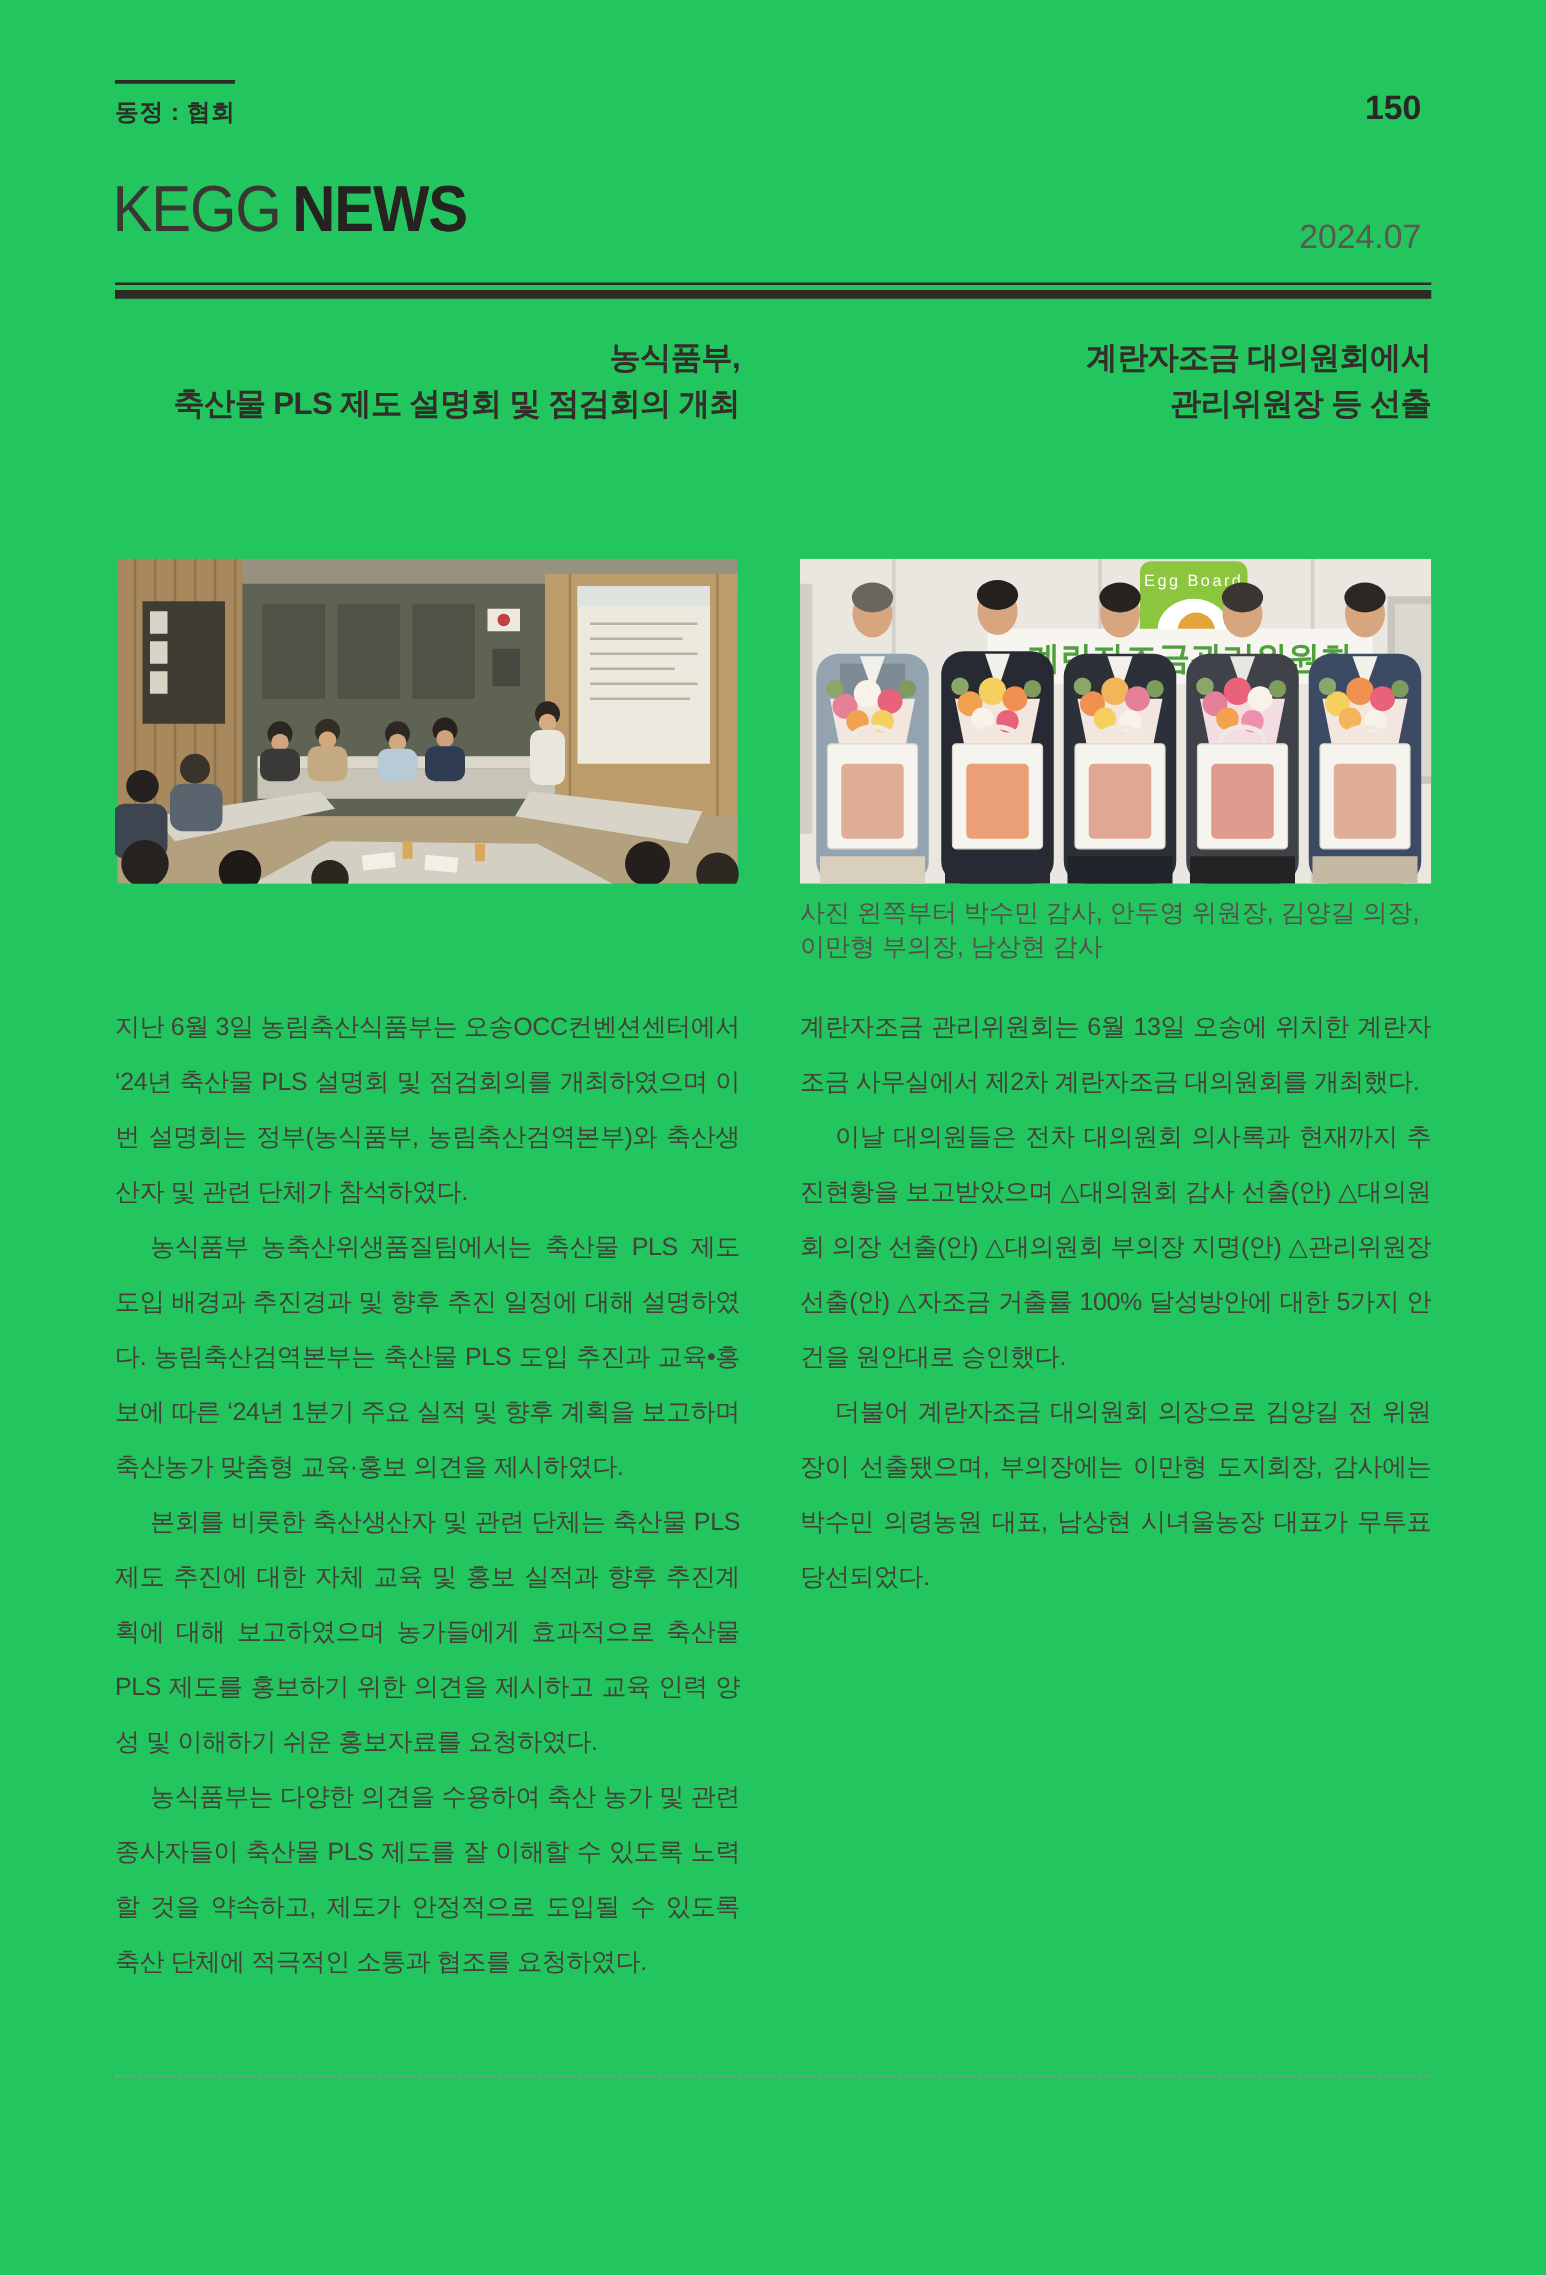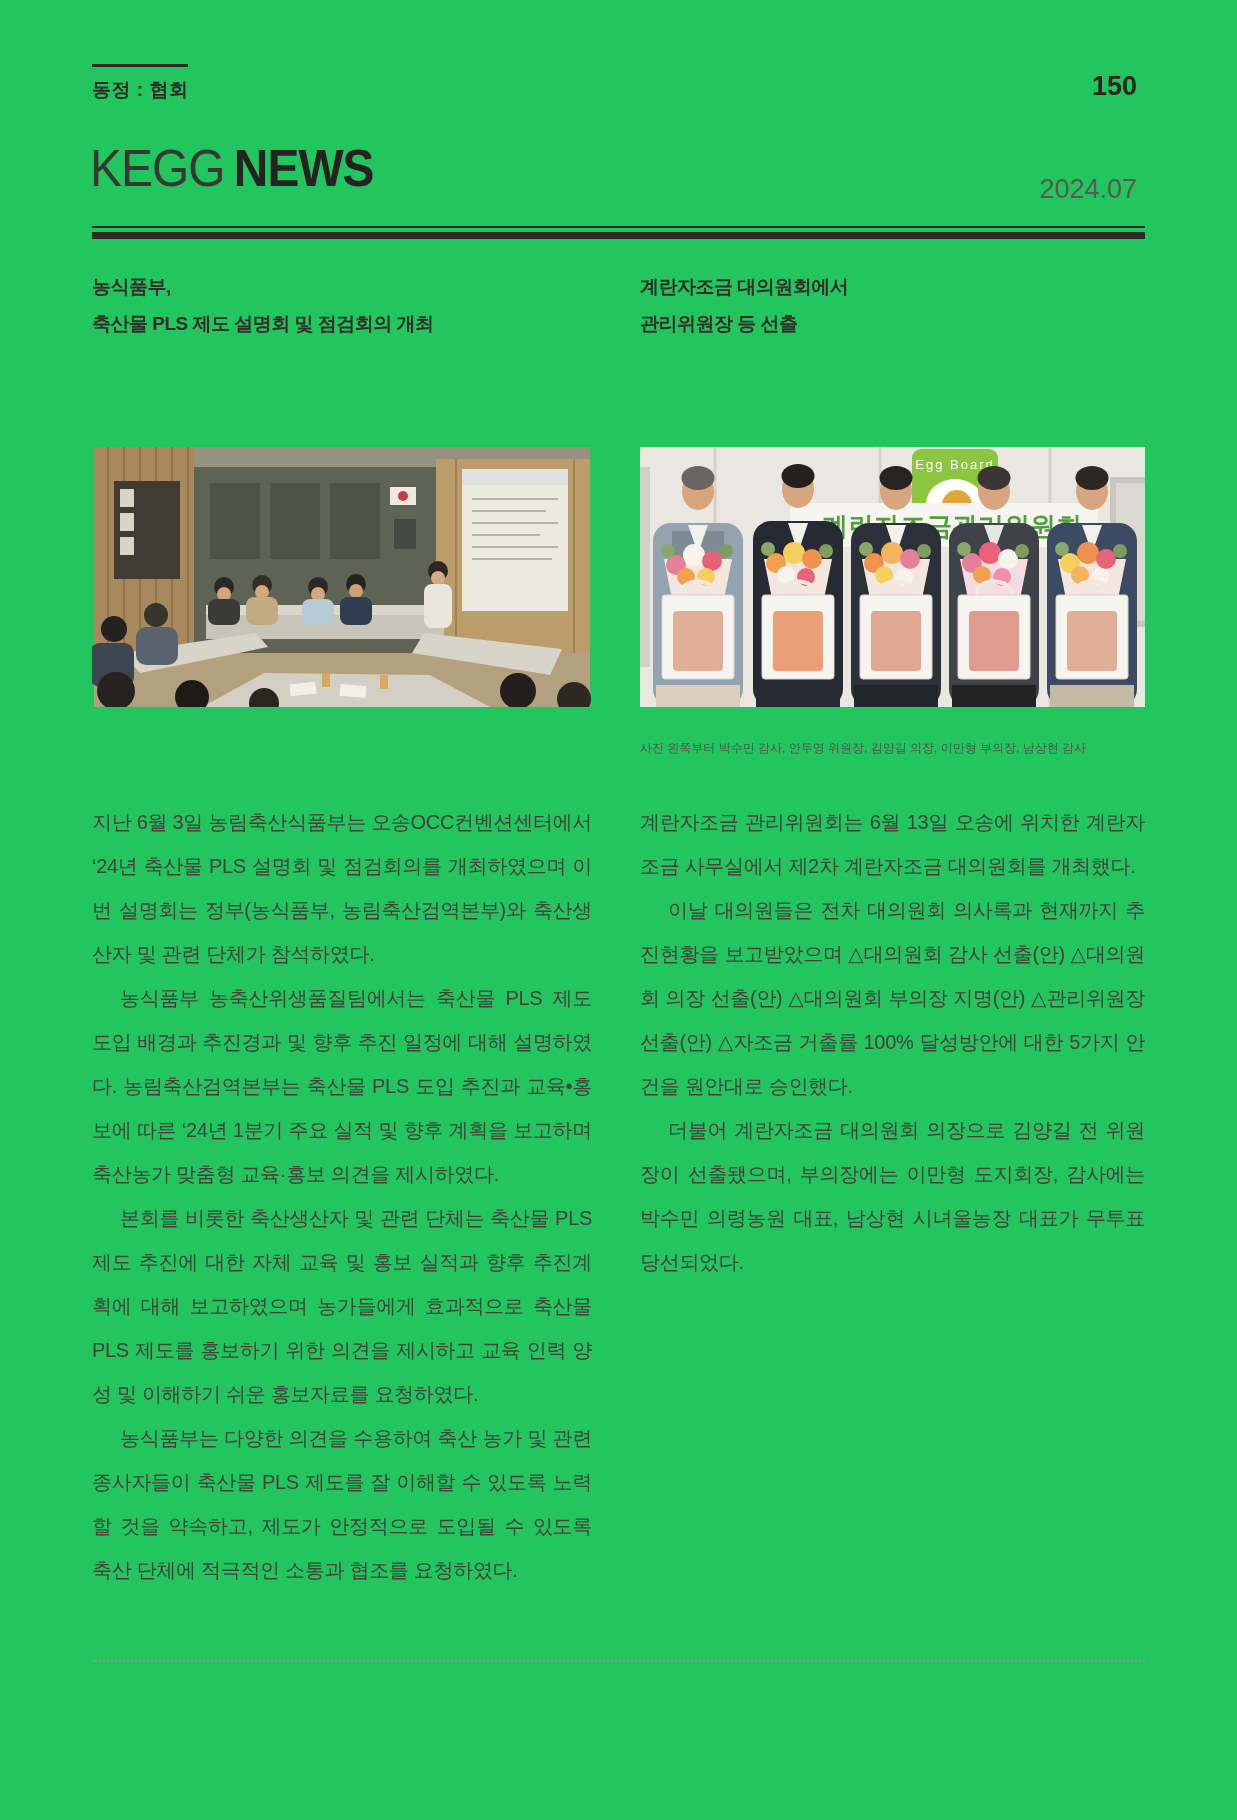--- a/index.html
+++ b/index.html
@@ -18,25 +18,25 @@
            transform:scaleX(0.92); transform-origin:left; white-space:nowrap; }
   .brand-light { font-weight:300; letter-spacing:-1px; }
   .brand-bold  { font-weight:800; letter-spacing:-1px; margin-left:10px; color:#262220; }
   .issue-date { position:absolute; right:100px; top:174px; font-size:27px; color:#5d5751; }
   .masthead-rule { position:absolute; left:92px; right:92px; top:226px; height:13px;
     background:linear-gradient(#2e2a26 0 2px, transparent 2px 6px, #2e2a26 6px 13px); }
   
   .columns { position:absolute; left:92px; top:268px; width:1053px; display:flex; gap:48px; }
   .col-left  { width:500px; }
   .col-right { width:505px; }
-  .headline { height:179px; font-size:19px; font-weight:700; line-height:37px; color:#332e29; letter-spacing:-0.5px; }
+  .headline { height:179px; font-size:25px; font-weight:700; line-height:37px; color:#332e29; letter-spacing:-0.5px;text-align:right; }
   .media-left  { height:353px; }
   .media-right { height:353px; }
   .photo-frame { display:block; }
-  .caption { margin-top:28px; font-size:12px; line-height:27px; color:#57514b; }
+  .caption { margin-top:11px; font-size:20px; line-height:27px; color:#57514b; }
   .body { font-size:20px; line-height:44px; color:#46403b; text-align:justify; letter-spacing:-0.3px; word-break:normal; }
   .body p { text-align:justify; }
   .body p + p { text-indent:28px; }
   
   .dotted-rule { position:absolute; left:92px; right:92px; top:1660px; border-top:2px dotted #97918b; }
 </style>
 </head>
 <body>
 
 <div class="page">

